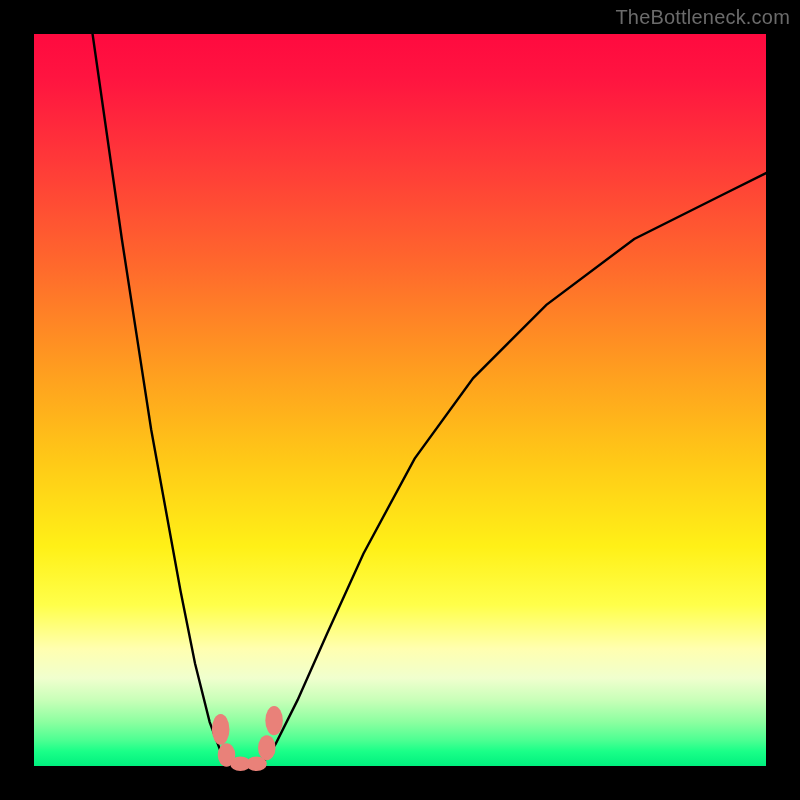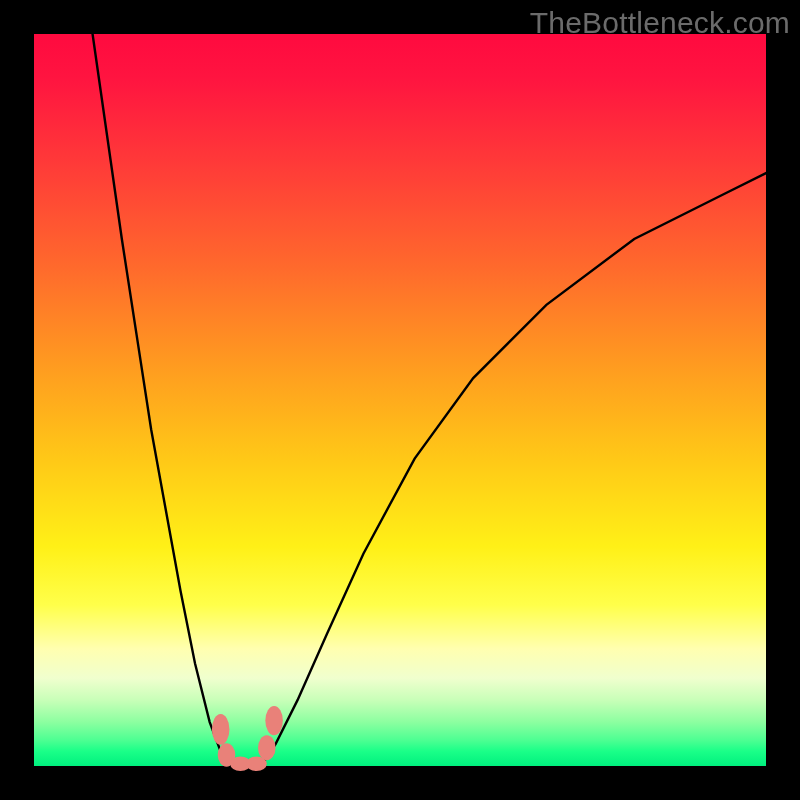--- a/index.html
+++ b/index.html
@@ -43,21 +43,21 @@
       #4cff92 96.5%,
       #1aff88 98%,
       #00f07e 100%
     );
   }
   .watermark {
     position: absolute;
     top: 6px;
     right: 10px;
     color: #6b6b6b;
-    font-size: 30px;
+    font-size: 20px;
     letter-spacing: 0.2px;
     font-weight: 400;
     user-select: none;
   }
   svg.curves {
     position: absolute;
     left: 0;
     top: 0;
     width: 732px;
     height: 732px;

